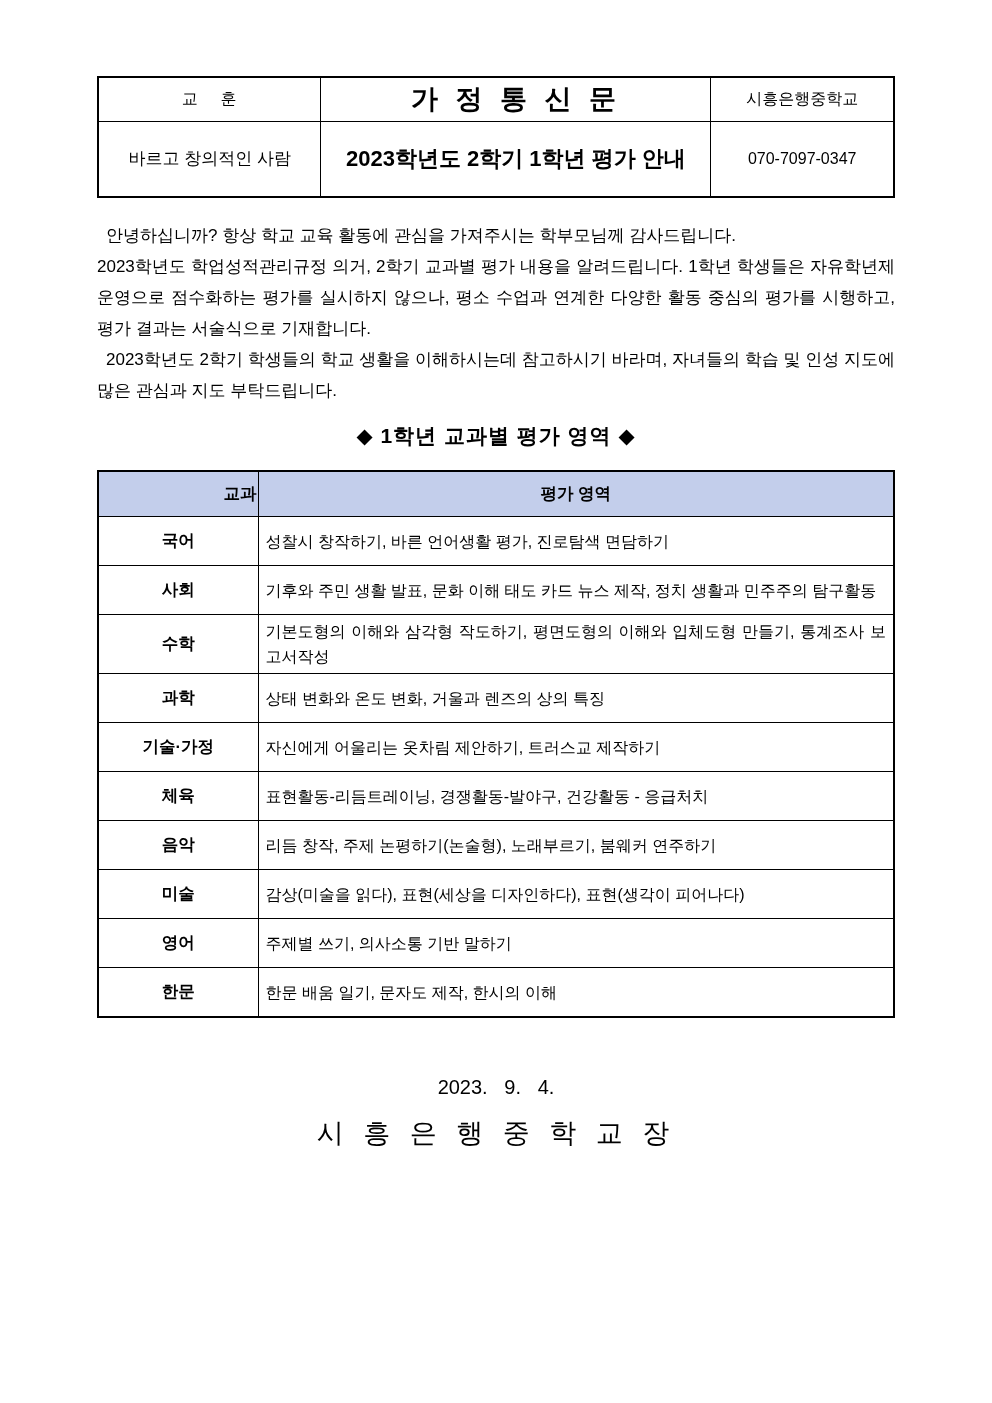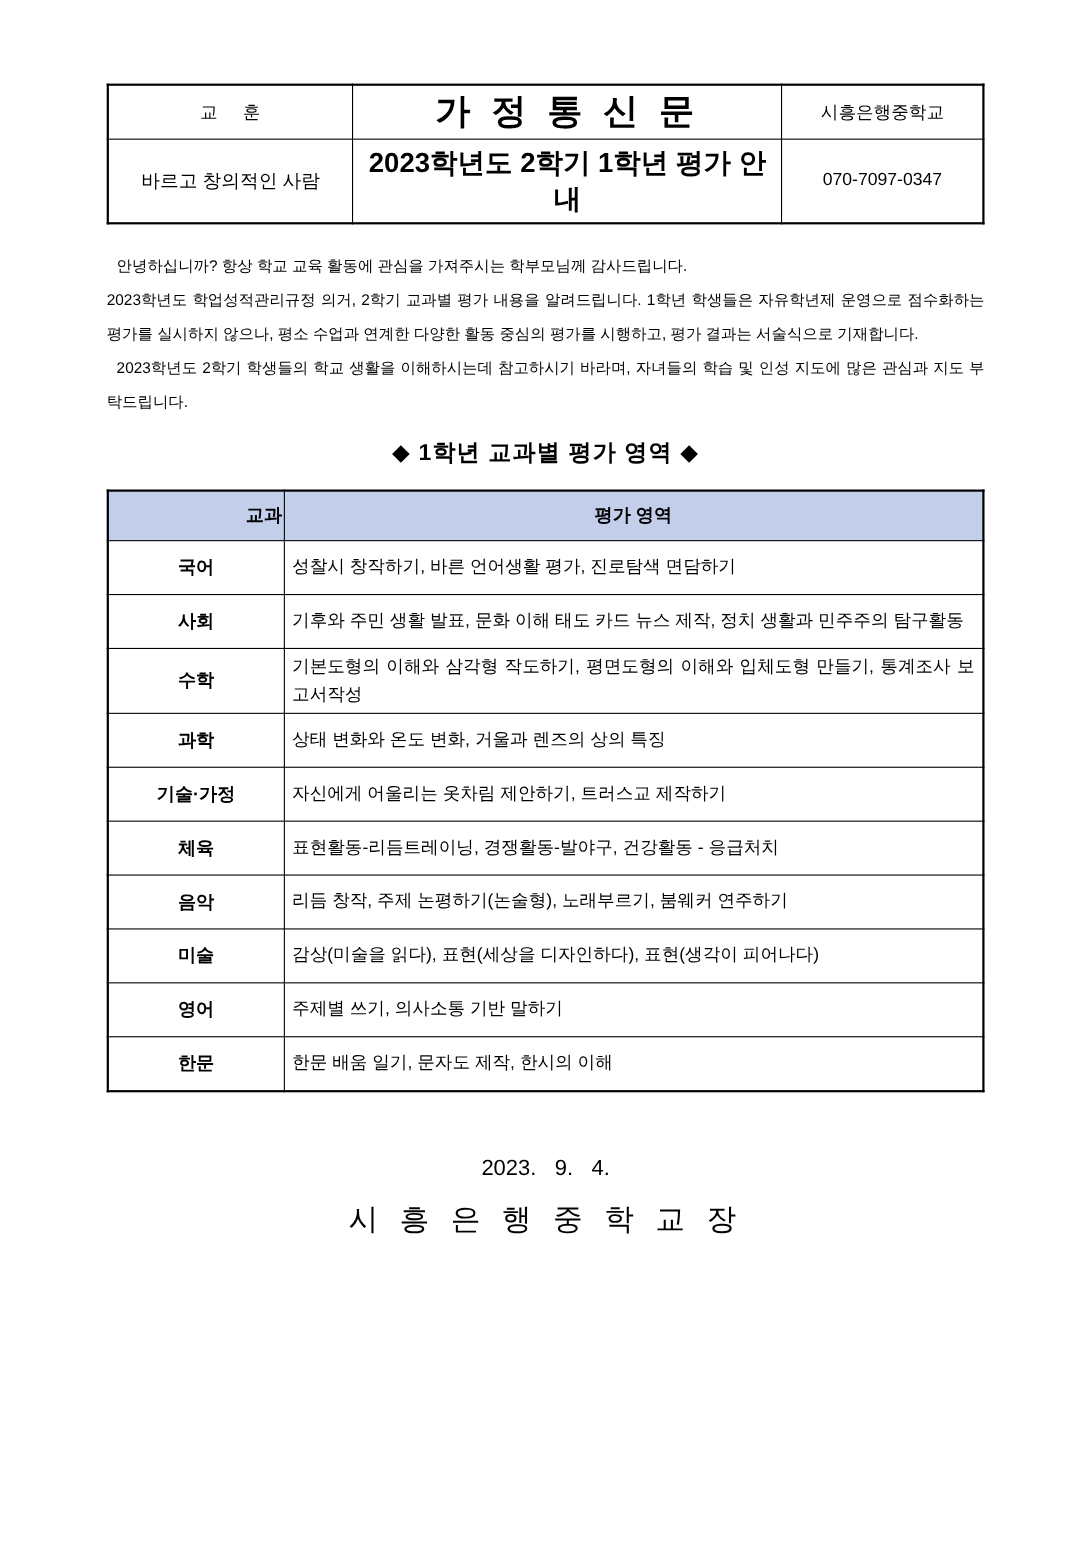--- a/index.html
+++ b/index.html
@@ -36,30 +36,30 @@
     vertical-align: middle;
     padding: 2px 4px;
     overflow: hidden;
   }
   .masthead .row1 { height: 44px; }
   .masthead .row2 { height: 76px; }
   .col-motto  { width: 28%; }
   .col-title  { width: 49%; }
   .col-school { width: 23%; }
   .motto-label { font-size: 16px; white-space: pre; letter-spacing: 1px; }
-  .notice-title { font-size: 32px; font-weight: 700; letter-spacing: 5px; }
+  .notice-title { font-size: 27px; font-weight: 700; letter-spacing: 5px; }
   .school-name { font-size: 16px; }
   .motto-text { font-size: 17px; }
-  .notice-subtitle { font-size: 25px; font-weight: 700; }
+  .notice-subtitle { font-size: 22px; font-weight: 700; }
   .phone-number { font-size: 16px; }
 
   
   .body-text {
     margin-top: 22px;
-    font-size: 14px;
+    font-size: 17px;
     line-height: 31px;
     text-align: justify;
     word-break: break-all;
   }
   .body-text p { margin: 0; }
   .p-indent { text-indent: 9px; }
   .p-gap { margin-top: 7px; }
 
   
   .section-title {

